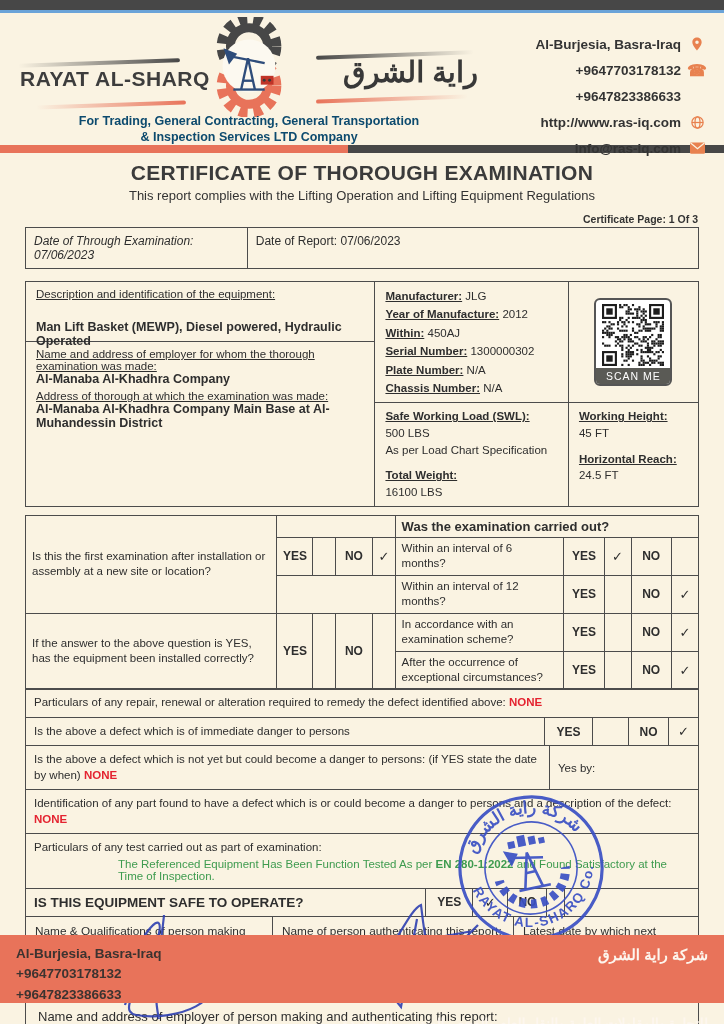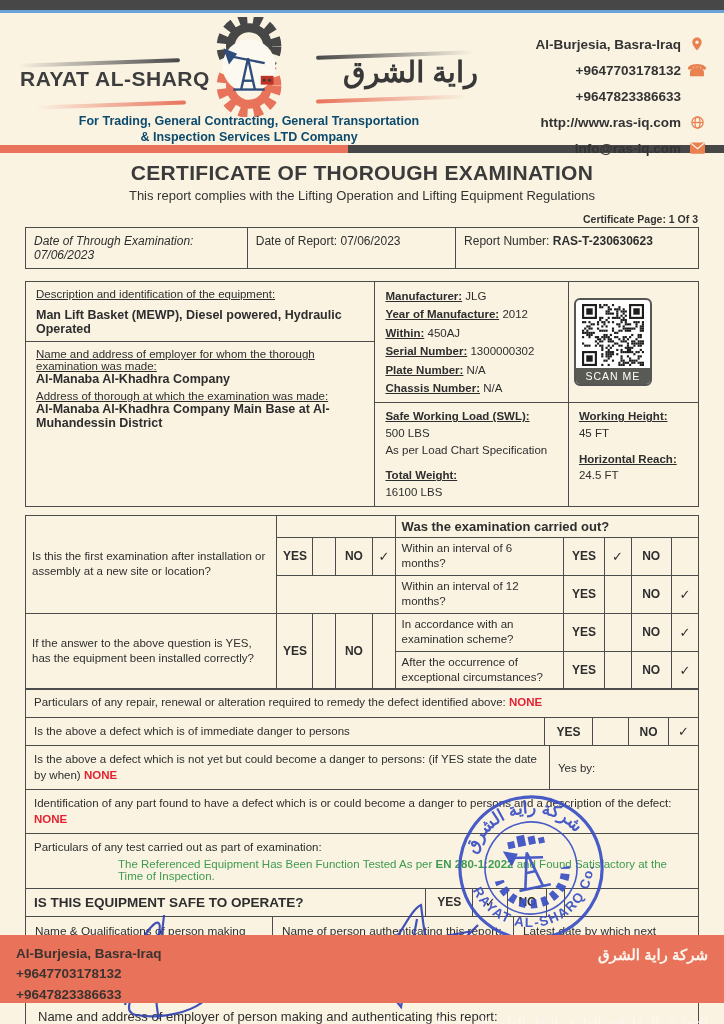--- a/index.html
+++ b/index.html
@@ -52,26 +52,26 @@
   .m3 { width:36%; }
   .bold { font-weight:bold; }
 
   
   .equip { display:grid; grid-template-columns:52% 48%; margin-top:12px; font-size:11.5px; }
   .eq-left { border-right:1.5px solid #4c4c4c; display:flex; flex-direction:column; }
   .eq-desc { padding:6px 10px; border-bottom:1.5px solid #4c4c4c; height:60px; }
   .eq-emp { padding:6px 10px; flex:1; }
   .u { text-decoration:underline; }
   .val { font-weight:bold; font-size:12.5px; }
-  .eq-desc .val { margin-top:8px; }
+  .eq-desc .val { margin-top:20px; }
   .gap4 { height:4px; }
   .eq-right { display:flex; flex-direction:column; }
   .eq-detail-row { display:flex; border-bottom:1.5px solid #4c4c4c; }
   .eq-details { width:60%; padding:5px 10px; border-right:1.5px solid #4c4c4c; line-height:1.6; }
-  .eq-qr { width:40%; display:flex; align-items:center; justify-content:flex-start; padding:5px; }
+  .eq-qr { width:40%; display:flex; align-items:center; justify-content:center; padding:5px; }
   .qr-card { width:78px; border:2px solid #555; border-radius:6px; background:#fff; overflow:hidden; }
   .qr-pix { display:block; margin:4px auto 2px; }
   .qr-label { background:#5a5a55; color:#fff; text-align:center; font-size:10.5px; letter-spacing:1px; padding:2px 0; }
   .eq-load-row { display:flex; flex:1; }
   .eq-swl { width:60%; padding:5px 10px; border-right:1.5px solid #4c4c4c; line-height:1.45; }
   .eq-wh { width:40%; padding:5px 10px; line-height:1.45; }
   .lbl-b { font-weight:bold; text-decoration:underline; }
   .spacer8 { height:9px; }
 
   
@@ -216,24 +216,20 @@
   <div class="content">
 
     <div class="meta-row bordered">
       <div class="meta-cell m1">
         <span>Date of Through Examination:</span>
         <span>07/06/2023</span>
       </div>
       <div class="meta-cell m2">
         <span>Date of Report:</span>
         <span>07/06/2023</span>
-      </div>
-      <div class="meta-cell m3">
-        <span>Report Number:</span>
-        <span class="bold">RAS-T-230630623</span>
       </div>
     </div>
 
     <div class="equip bordered">
       <div class="eq-left">
         <div class="eq-desc">
           <div class="u">Description and identification of the equipment:</div>
           <div class="val">Man Lift Basket (MEWP), Diesel powered, Hydraulic Operated</div>
         </div>
         <div class="eq-emp">

